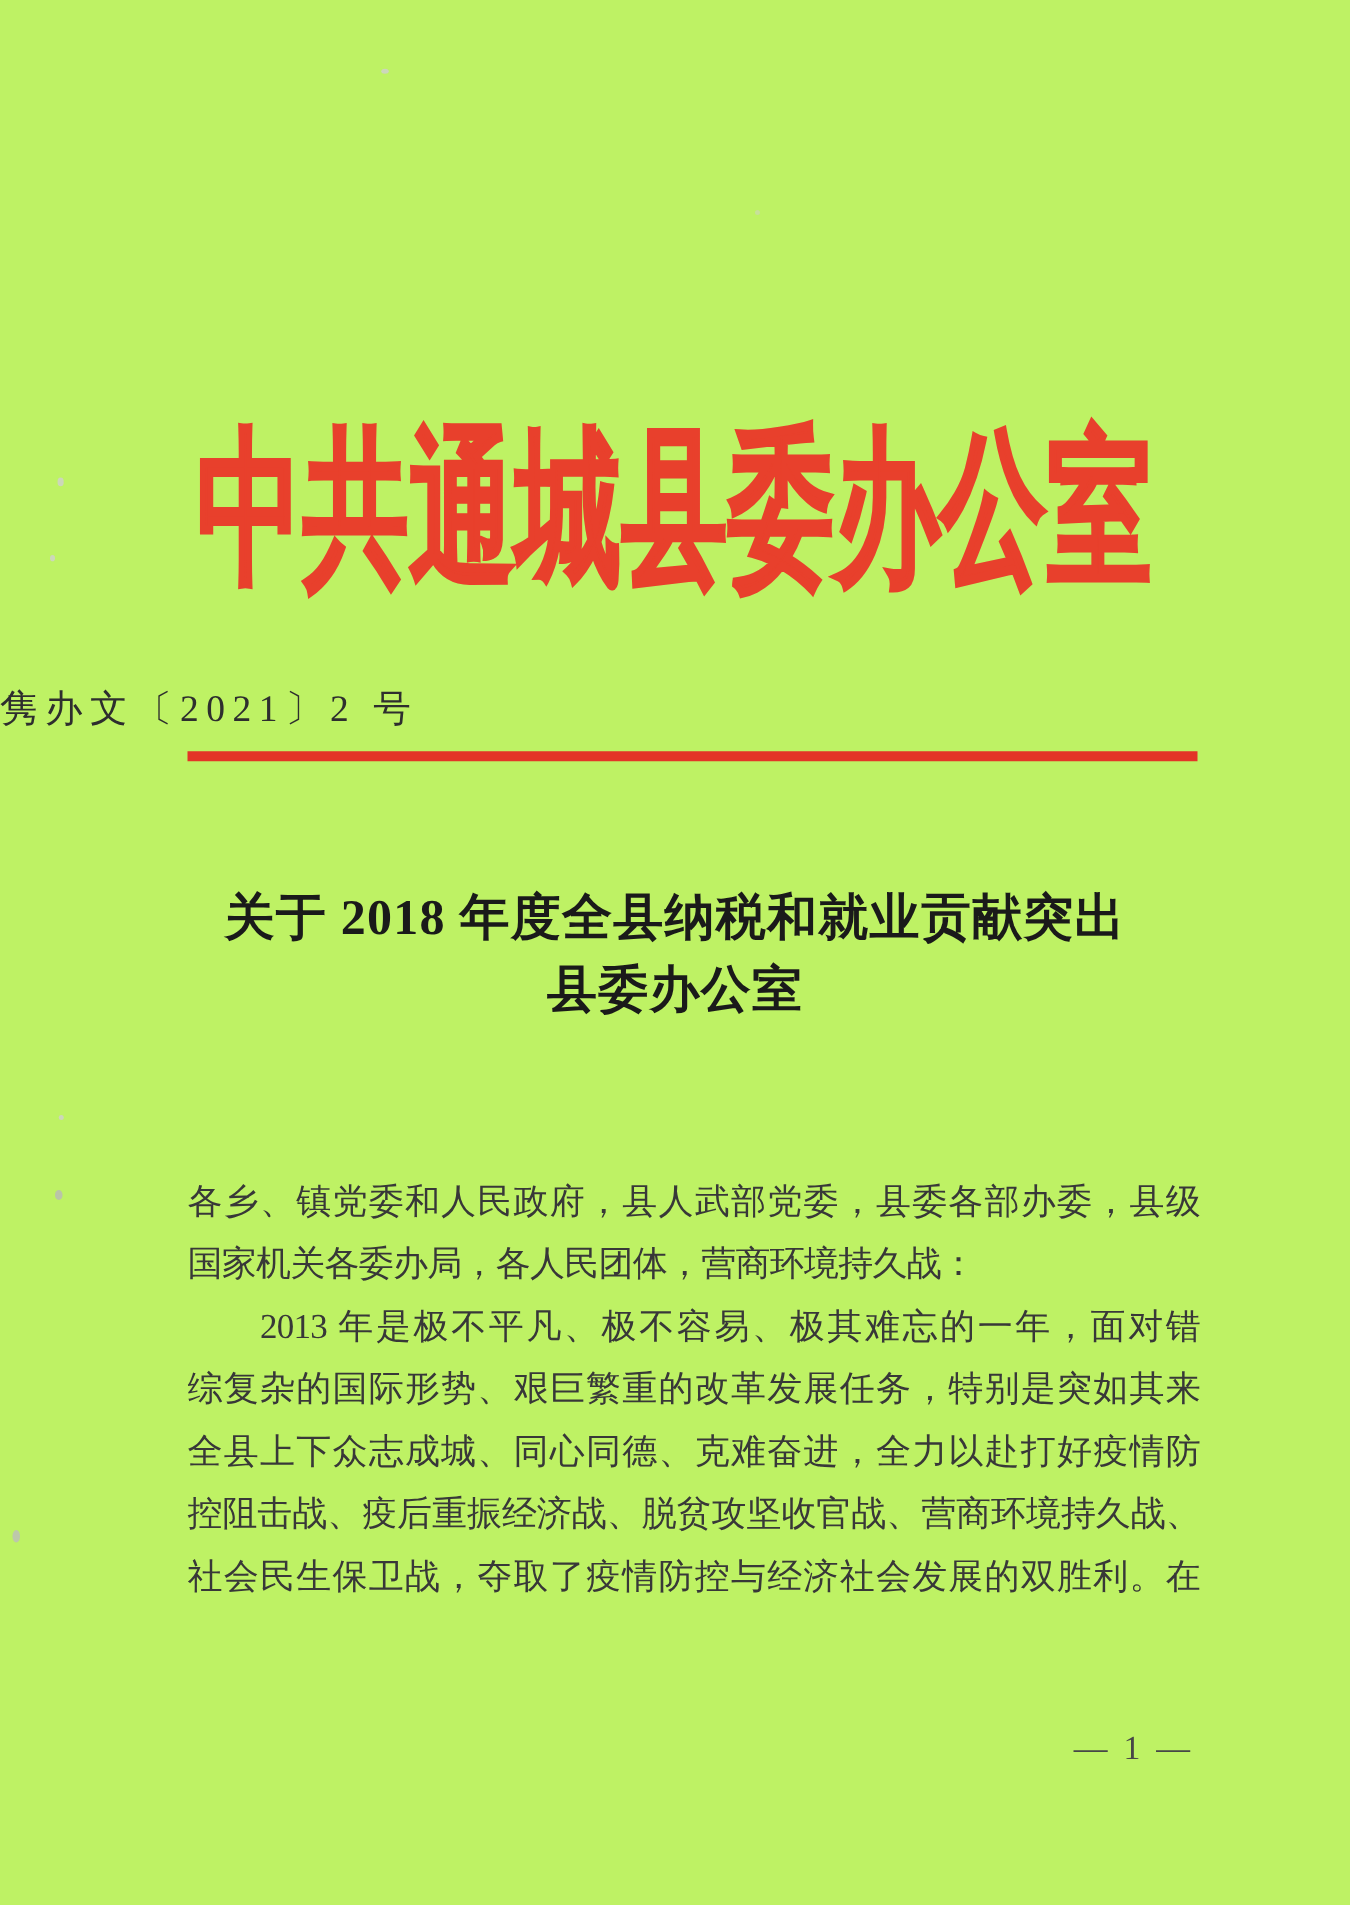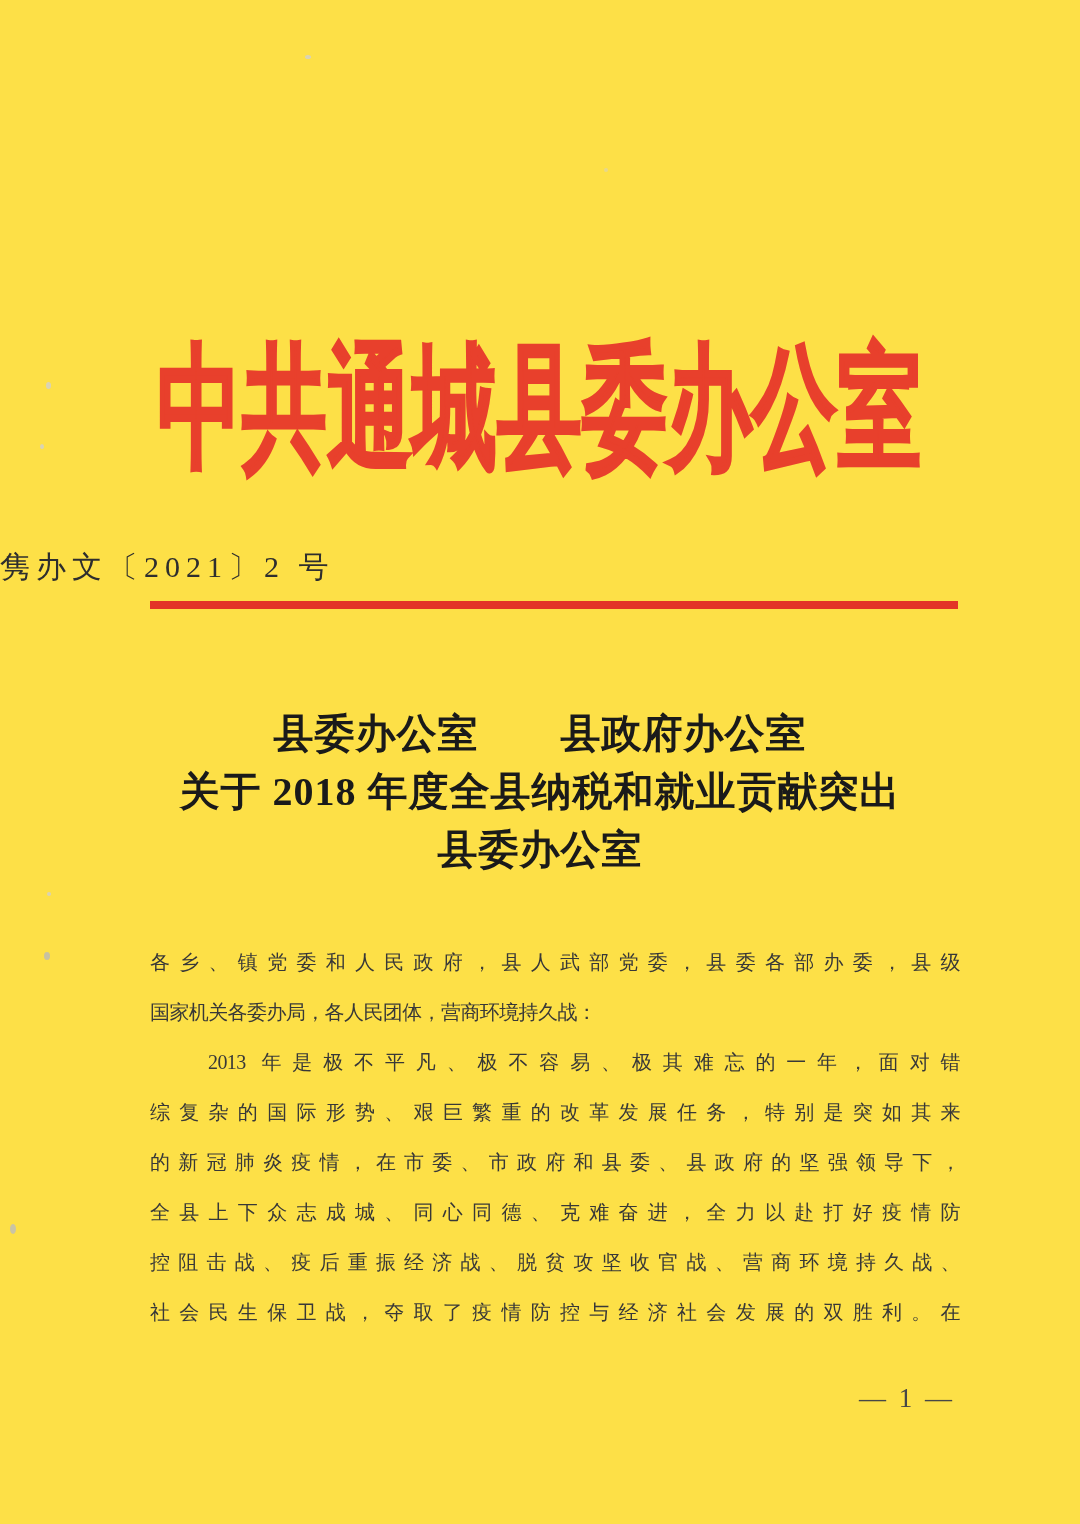--- a/index.html
+++ b/index.html
@@ -5,21 +5,21 @@
   html, body {
     margin: 0;
     padding: 0;
     background: #e9e9e9;
   }
   .page {
     position: relative;
     width: 1080px;
     height: 1524px;
     margin: 0 auto;
-    background: #fde047;
+    background: #bef264;
     overflow: hidden;
     font-family: "Liberation Serif", serif;
   }
   
   .letterhead {
     position: absolute;
     top: 342px;
     left: 0;
     width: 100%;
     text-align: center;
@@ -65,21 +65,21 @@
     font-weight: bold;
     color: #1a1a1a;
     letter-spacing: 1px;
   }
   
   .doc-body {
     position: absolute;
     top: 937px;
     left: 150px;
     width: 810px;
-    font-size: 20px;
+    font-size: 28px;
     line-height: 50px;
     letter-spacing: -0.6px;
     color: #383838;
   }
   .doc-body p {
     margin: 0;
     white-space: nowrap;
   }
   .doc-body p.fill {
     white-space: normal;
@@ -119,31 +119,29 @@
 
 <div class="page">
 
   <div class="letterhead">中共通城县委办公室</div>
 
   <div class="doc-number">隽办文〔2021〕2 号</div>
 
   <div class="red-rule"></div>
 
   <div class="doc-title">
-    <div>县委办公室　　县政府办公室</div>
     <div>关于 2018 年度全县纳税和就业贡献突出</div>
     <div>县委办公室</div>
   </div>
 
   <div class="doc-body">
     <p class="fill">各乡、镇党委和人民政府，县人武部党委，县委各部办委，县级</p>
     <p>国家机关各委办局，各人民团体，营商环境持久战：</p>
     <p class="fill indent">2013 年是极不平凡、极不容易、极其难忘的一年，面对错</p>
     <p class="fill">综复杂的国际形势、艰巨繁重的改革发展任务，特别是突如其来</p>
-    <p class="fill">的新冠肺炎疫情，在市委、市政府和县委、县政府的坚强领导下，</p>
     <p class="fill">全县上下众志成城、同心同德、克难奋进，全力以赴打好疫情防</p>
     <p class="fill">控阻击战、疫后重振经济战、脱贫攻坚收官战、营商环境持久战、</p>
     <p class="fill">社会民生保卫战，夺取了疫情防控与经济社会发展的双胜利。在</p>
   </div>
 
   <div class="page-number">— 1 —</div>
 
   <div class="speck s1"></div>
   <div class="speck s2"></div>
   <div class="speck s3"></div>

